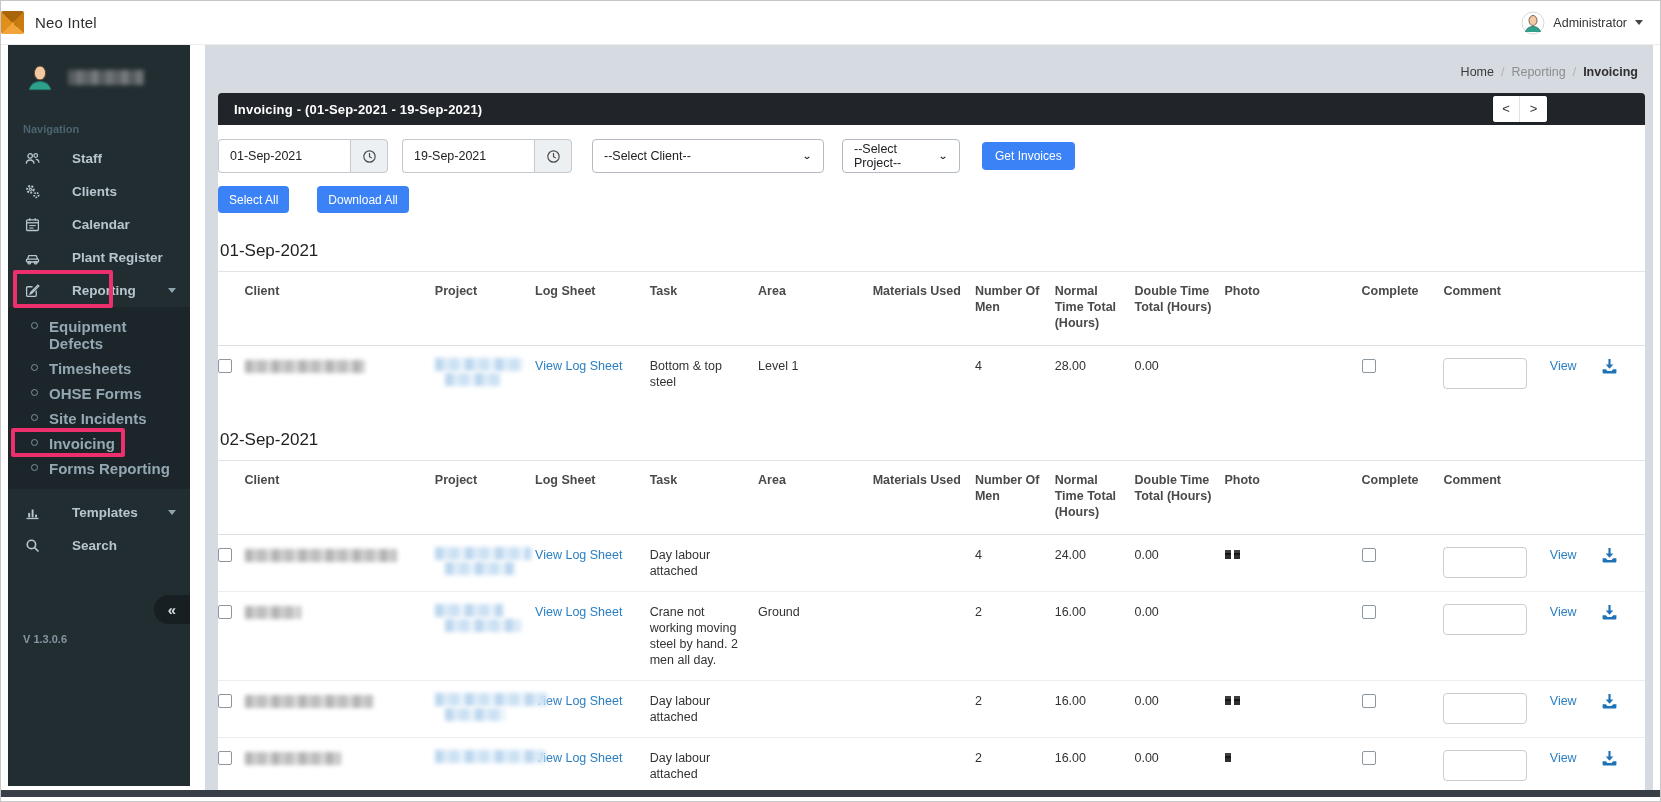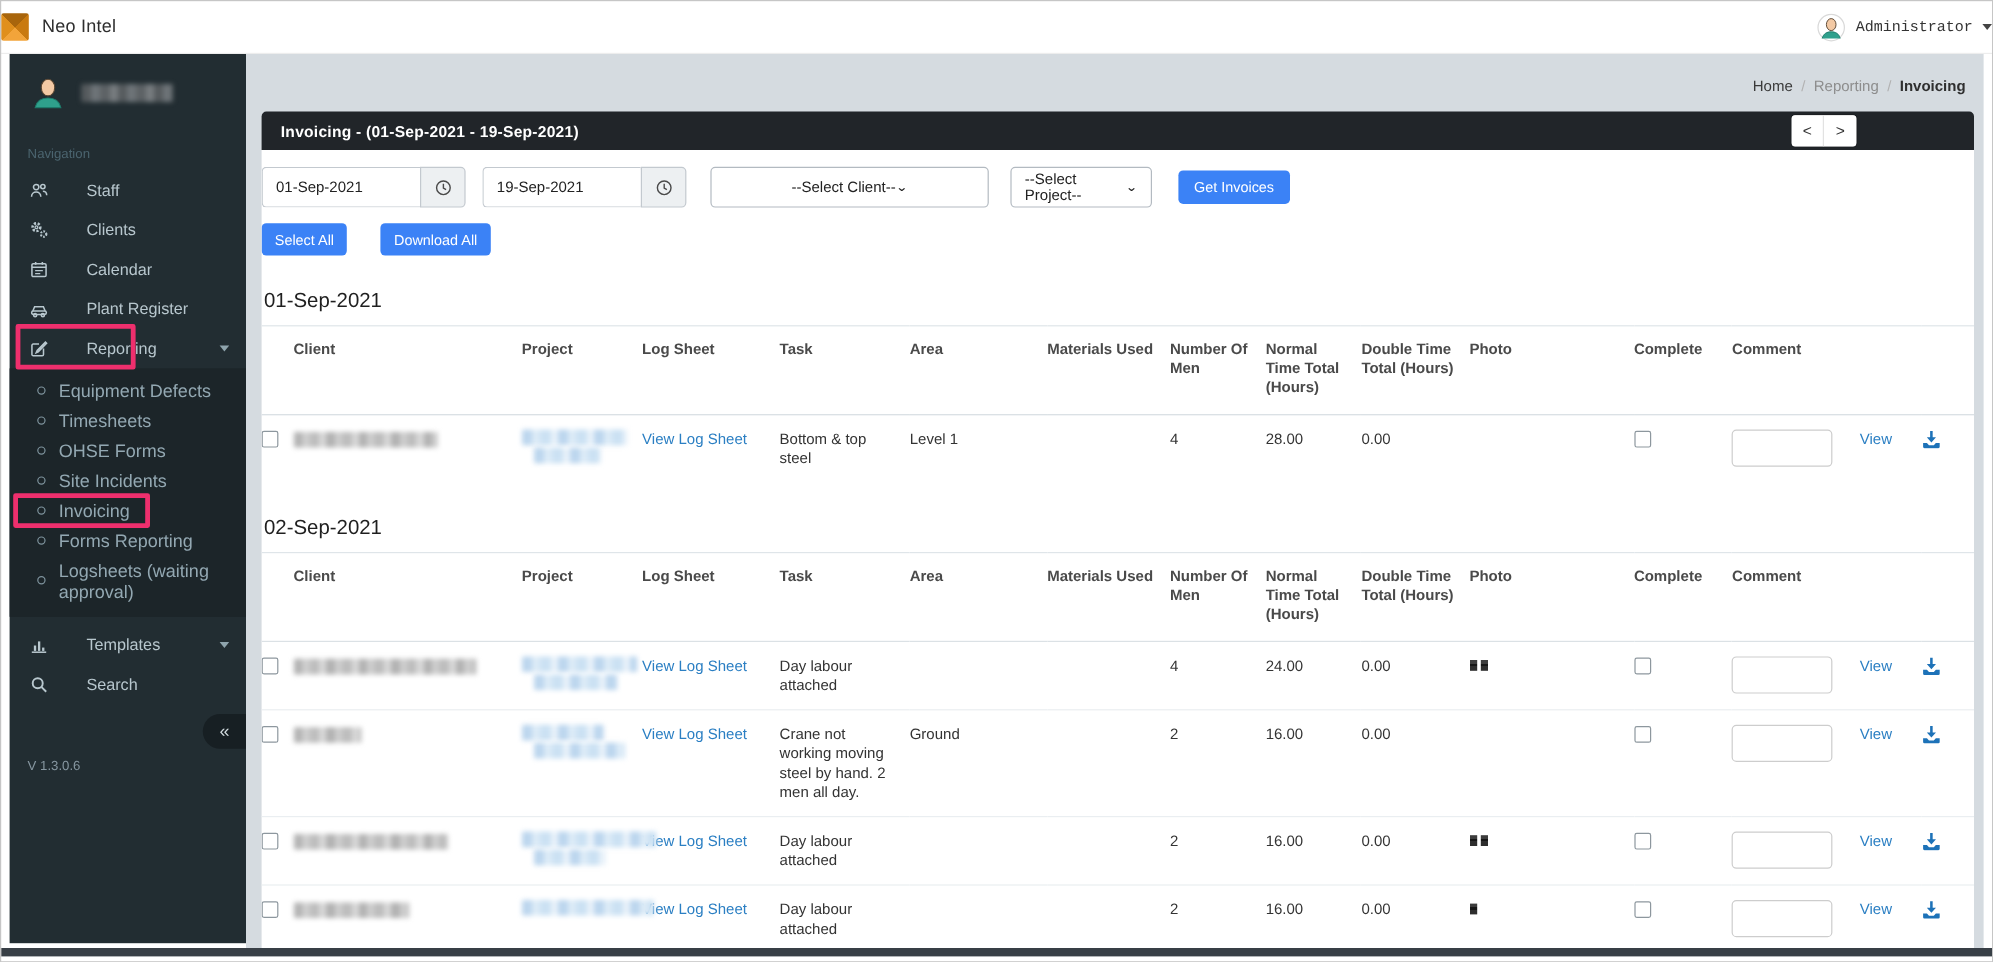--- a/index.html
+++ b/index.html
@@ -5,26 +5,26 @@
   * { box-sizing: border-box; margin: 0; padding: 0; }
   html,body { width:1661px; height:802px; }
   body { position:relative; font-family:"Liberation Sans", "DejaVu Sans", sans-serif; background:#fff; overflow:hidden; }
   .frame { position:absolute; inset:0; border:1px solid #c6c6c6; pointer-events:none; z-index:99; }
 
   
   #topbar { position:absolute; left:1px; top:1px; right:1px; height:44px; background:#fff; border-bottom:1px solid #ededed; display:flex; align-items:center; z-index:5; }
   .brand { display:flex; align-items:center; gap:11px; }
   .brand-logo { width:23px; height:23px; border-radius:2px; background:conic-gradient(from 45deg,#c97a10 0 25%,#f2a43a 0 50%,#e08f1c 0 75%,#a8650c 0); }
   .brand-name { font-size:15px; color:#2e2e2e; font-weight:500; letter-spacing:.2px; }
-  .topbar-right { margin-left:auto; display:flex; align-items:center; gap:8px; padding-right:0; cursor:pointer;font-family:Liberation Mono, monospace; }
+  .topbar-right { margin-left:auto; display:flex; align-items:center; gap:8px; padding-right:17px; cursor:pointer; }
   .admin-label { font-size:12.5px; color:#333; }
   .caret-dn { width:0; height:0; border-left:4px solid transparent; border-right:4px solid transparent; border-top:5px solid #444; }
 
   
-  #sidebar { position:absolute; left:8px; top:45px; width:197px; bottom:16px; background:#222d32; color:#b8c7ce; z-index:4; }
+  #sidebar { position:absolute; left:8px; top:45px; width:182px; bottom:16px; background:#222d32; color:#b8c7ce; z-index:4;font-weight:bold; }
   .user-panel { display:flex; align-items:center; gap:12px; padding:16px 14px 18px 16px; }
   .uname-redact { width:76px; height:15px; background:repeating-linear-gradient(90deg,#565b5e 0 8px,#6e7478 8px 15px,#5d6265 15px 24px,#787d80 24px 30px); filter:blur(2px); }
   .nav-label { font-size:11px; color:#4b646f; padding:12px 15px 7px; }
   .side-item { position:relative; display:flex; align-items:center; gap:13px; padding:9px 14px 9px 17px; font-size:13.5px; color:#b8c7ce; cursor:pointer; }
   .side-item .lbl { line-height:14px;margin-left:19px; }
   .side-item .caret { margin-left:auto; width:0; height:0; border-left:4px solid transparent; border-right:4px solid transparent; border-top:5px solid #8fa4ad; }
   .submenu { background:#1c2529; padding:7px 0 8px; }
   .sub-item { position:relative; display:flex; align-items:flex-start; gap:11px; padding:4px 12px 4px 23px; font-size:15px; color:#93a8b2; cursor:pointer; }
   .sub-item .bullet { flex:0 0 auto; width:7px; height:7px; border:1.4px solid #7e939d; border-radius:50%; margin-top:4px; }
   .sub-item .lbl { max-width:132px; line-height:17px; }
@@ -48,21 +48,21 @@
   .pager { position:absolute; right:98px; top:3px; display:flex; background:#fff; border-radius:3px; overflow:hidden; height:26px; box-shadow:0 0 0 1px rgba(0,0,0,.15); }
   .pager button { width:27px; border:none; background:#fff; color:#333; font-size:13px; cursor:pointer; line-height:26px; }
   .pager button:first-child { border-right:1px solid #e2e2e2; }
   .panel-body { position:absolute; top:32px; left:0; right:0; bottom:0; background:#fff; padding:14px 0 0; overflow:hidden; }
 
   
   .filter-row { display:flex; align-items:flex-start; gap:14px; }
   .date-group { display:flex; width:170px; height:34px; }
   .date-group input { flex:1; min-width:0; border:1px solid #c3c9cf; border-right:none; border-radius:4px 0 0 4px; padding:0 11px; font-size:12.5px; color:#222; font-family:inherit; outline:none; }
   .date-addon { width:38px; background:#edf0f2; border:1px solid #c3c9cf; border-radius:0 4px 4px 0; display:flex; align-items:center; justify-content:center; cursor:pointer; }
-  .select-box { height:34px; background:#fff; border:1px solid #b3bac1; border-radius:4px; display:flex; align-items:center; justify-content:center; padding:0 11px; font-size:12.5px; color:#222; cursor:pointer; }
+  .select-box { height:34px; background:#fff; border:1px solid #b3bac1; border-radius:4px; display:flex; align-items:center; justify-content:space-between; padding:0 11px; font-size:12.5px; color:#222; cursor:pointer; }
   .sel-client { width:232px; margin-left:6px; }
   .sel-project { width:118px; margin-left:4px; }
   .chev { font-size:12px; color:#222; transform:scaleY(.8); font-weight:bold; }
   .btn-orange { background:#3b82f6; color:#fff; border:none; border-radius:4px; font-size:12px; font-family:Liberation Sans, sans-serif; cursor:pointer; }
   .btn-get { height:28px; padding:0 13px; margin-top:3px; margin-left:8px; }
   .actions-row { display:flex; gap:28px; margin-top:13px; }
   .actions-row .btn-orange { height:27px; padding:0 11px; }
 
   
   .day-heading { font-size:17px; color:#1f1f1f; font-weight:500; margin:28px 0 10px 2px; }
@@ -182,24 +182,20 @@
         <span class="lbl">Site Incidents</span>
       </div>
     <div class="sub-item">
         <span class="pink-box pink-invoicing"></span>
         <span class="bullet"></span>
         <span class="lbl">Invoicing</span>
       </div>
     <div class="sub-item">
         <span class="bullet"></span>
         <span class="lbl">Forms Reporting</span>
-      </div>
-    <div class="sub-item">
-        <span class="bullet" style="margin-top:12px"></span>
-        <span class="lbl">Logsheets (waiting approval)</span>
       </div>
   </div>
 
   <div class="side-item" style="margin-top:7px">
     <svg class="ic" width="15" height="15" viewBox="0 0 14 14" fill="#b8c7ce" stroke="#b8c7ce">
       <line x1="1.4" y1="12.6" x2="12.6" y2="12.6" stroke-width="1.2"></line>
       <rect x="3" y="7.4" width="1.8" height="4.2" stroke="none"></rect>
         <rect x="6.2" y="4.2" width="1.8" height="7.4" stroke="none"></rect>
         <rect x="9.4" y="9" width="1.8" height="2.6" stroke="none"></rect>
     </svg>

